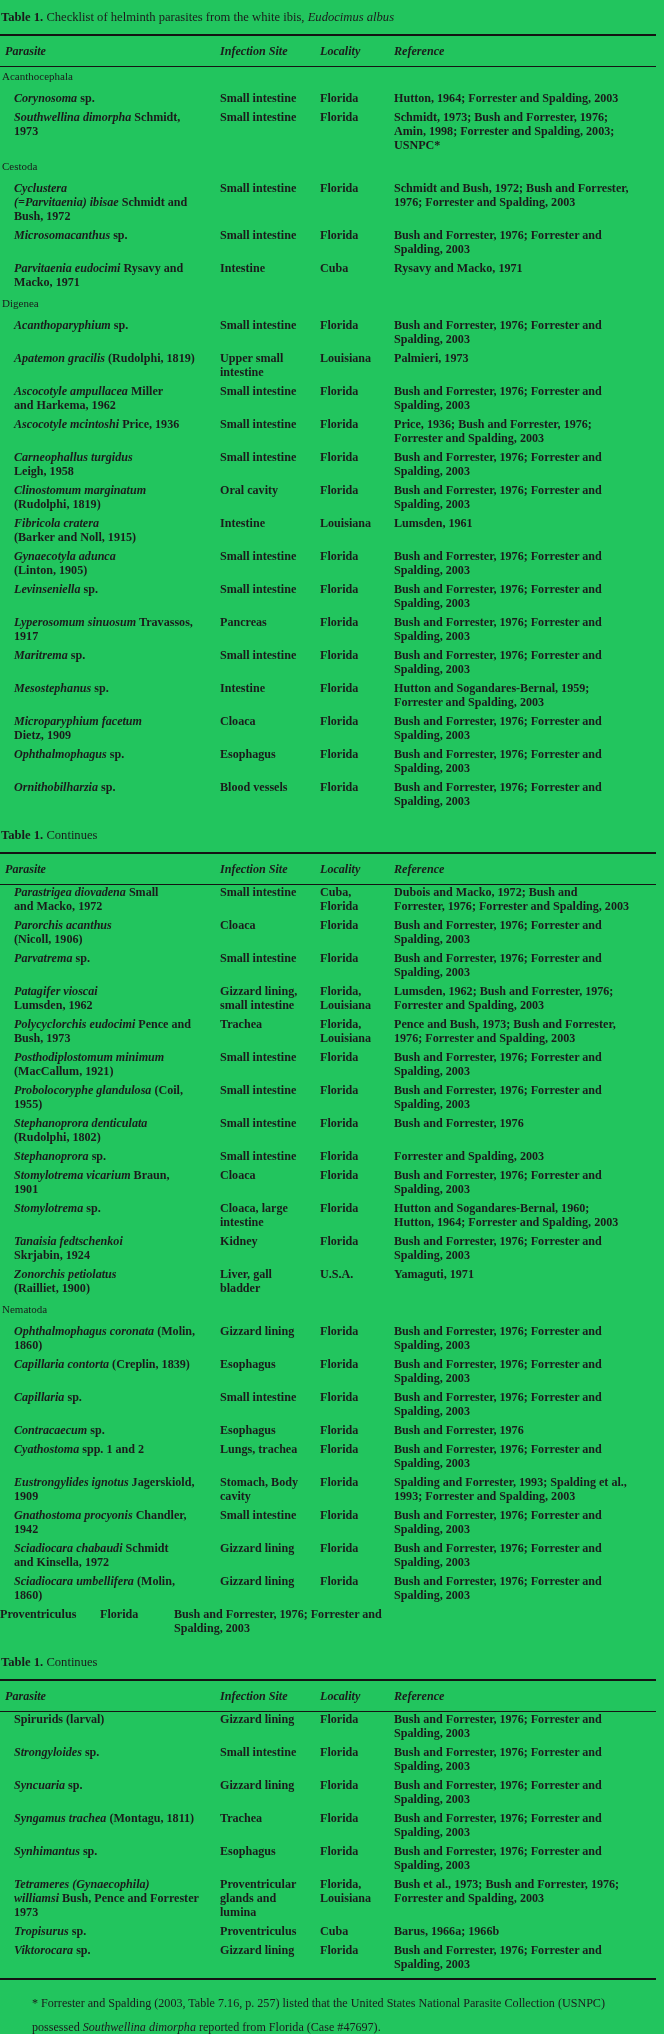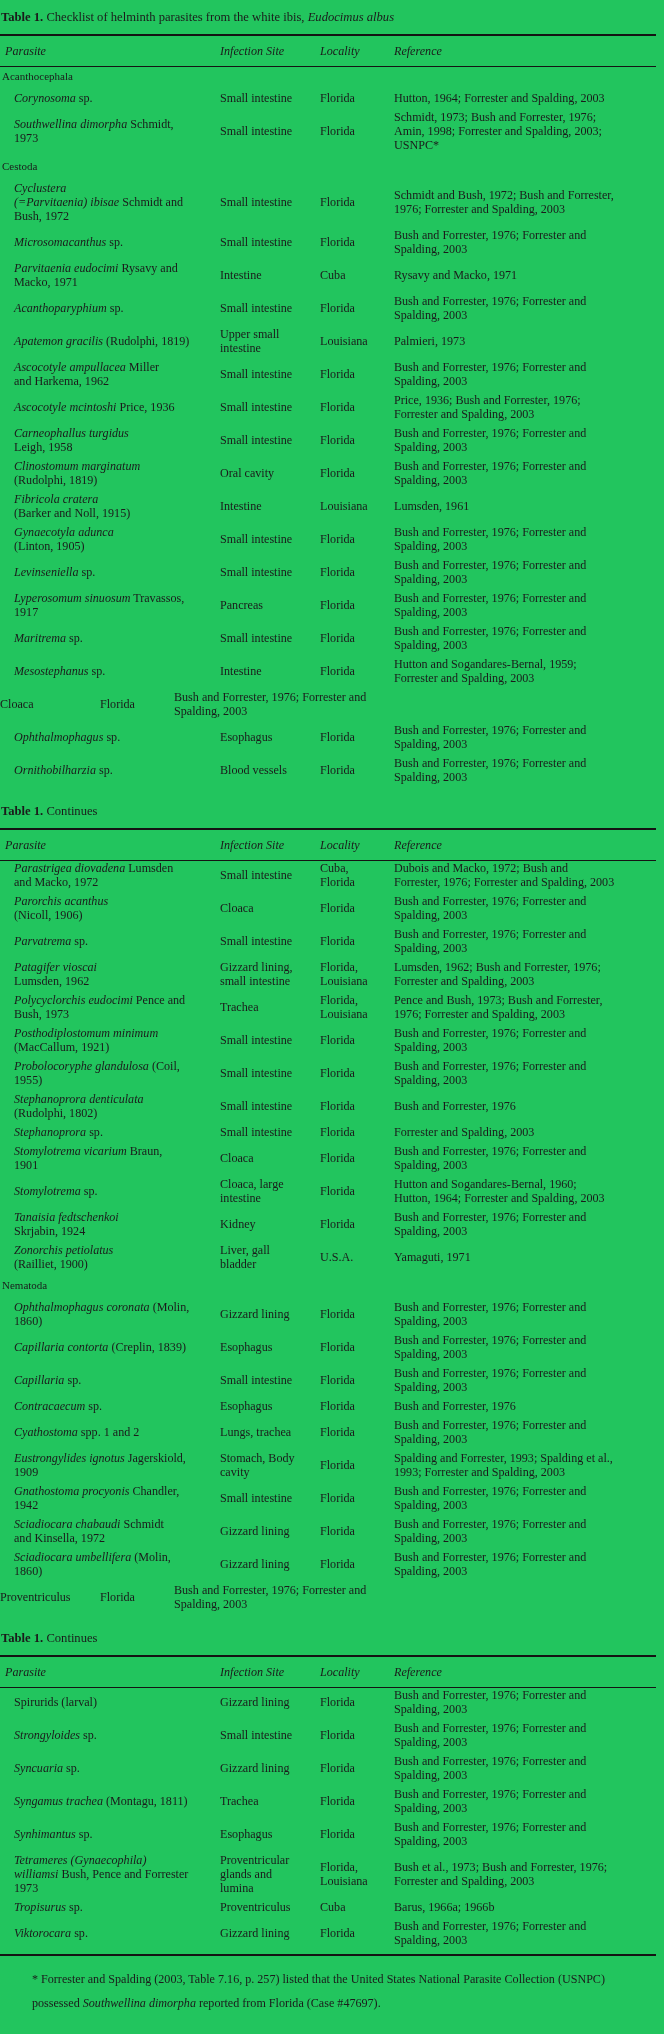--- a/index.html
+++ b/index.html
@@ -7,21 +7,21 @@
     width:664px;min-height:2034px;background:#22c55e;box-sizing:border-box;
     padding:6px 8px 10px 0;
     font-family:"Liberation Serif", serif;color:#1b1b1b;
   }
   .caption{font-size:12.6px;line-height:15px;margin:4px 0 9px 1px;}
   .table-block{margin:0;}
   .table-block + .table-block{margin-top:15px;}
   .rule{height:0;border-top:2px solid #141414;}
   .rule.mid{border-top-width:1.5px;}
   .rule.bottom{border-top-width:2px;margin-top:2px;}
-  .trow{display:flex;align-items:center;}
+  .trow{display:flex;align-items:flex-start;font-weight:bold;}
   .thead{padding:8px 0 8px 0;font-style:italic;}
   .tbody .trow{padding-bottom:5px;}
   .c{box-sizing:border-box;font-size:12.1px;line-height:14px;}
   .c1{width:220px;padding-left:14px;padding-right:10px;}
   .thead .c1{padding-left:5px;}
   .c2{width:100px;padding-right:8px;white-space:pre-line;}
   .c3{width:74px;padding-right:6px;white-space:pre-line;}
   .c4{flex:1;white-space:pre-line;}
   .section-row{font-size:11px;line-height:14px;padding:2px 0 8px 2px;}
   .it{font-style:italic;}
@@ -80,20 +80,21 @@
 Spalding, 2003</div>
   </div>
 
   <div class="trow">
     <div class="c c1 parasite-cell"><span class="it">Parvitaenia eudocimi</span><span> Rysavy and</span><br><span>Macko, 1971</span></div>
     <div class="c c2">Intestine</div>
     <div class="c c3">Cuba</div>
     <div class="c c4">Rysavy and Macko, 1971</div>
   </div>
 
+  <div class="section-row">Digenea</div>
 
   <div class="trow">
     <div class="c c1 parasite-cell"><span class="it">Acanthoparyphium</span><span> sp.</span></div>
     <div class="c c2">Small intestine</div>
     <div class="c c3">Florida</div>
     <div class="c c4">Bush and Forrester, 1976; Forrester and
 Spalding, 2003</div>
   </div>
 
   <div class="trow">
@@ -177,20 +178,21 @@
 
   <div class="trow">
     <div class="c c1 parasite-cell"><span class="it">Mesostephanus</span><span> sp.</span></div>
     <div class="c c2">Intestine</div>
     <div class="c c3">Florida</div>
     <div class="c c4">Hutton and Sogandares-Bernal, 1959;
 Forrester and Spalding, 2003</div>
   </div>
 
   <div class="trow">
+    <div class="c c1 parasite-cell"><span class="it">Microparyphium facetum</span><br><span>Dietz, 1909</span></div>
     <div class="c c2">Cloaca</div>
     <div class="c c3">Florida</div>
     <div class="c c4">Bush and Forrester, 1976; Forrester and
 Spalding, 2003</div>
   </div>
 
   <div class="trow">
     <div class="c c1 parasite-cell"><span class="it">Ophthalmophagus</span><span> sp.</span></div>
     <div class="c c2">Esophagus</div>
     <div class="c c3">Florida</div>
@@ -213,21 +215,21 @@
     <div class="rule"></div>
     <div class="trow thead">
       <div class="c c1 th">Parasite</div>
       <div class="c c2 th">Infection Site</div>
       <div class="c c3 th">Locality</div>
       <div class="c c4 th">Reference</div>
     </div>
     <div class="rule mid"></div>
     <div class="tbody">
   <div class="trow">
-    <div class="c c1 parasite-cell"><span class="it">Parastrigea diovadena</span><span> Lumsden</span><br><span>and Macko, 1972</span></div>
+    <div class="c c1 parasite-cell"><span class="it">Parastrigea diovadena</span><span> Small</span><br><span>and Macko, 1972</span></div>
     <div class="c c2">Small intestine</div>
     <div class="c c3">Cuba,
 Florida</div>
     <div class="c c4">Dubois and Macko, 1972; Bush and
 Forrester, 1976; Forrester and Spalding, 2003</div>
   </div>
 
   <div class="trow">
     <div class="c c1 parasite-cell"><span class="it">Parorchis acanthus</span><br><span>(Nicoll, 1906)</span></div>
     <div class="c c2">Cloaca</div>

